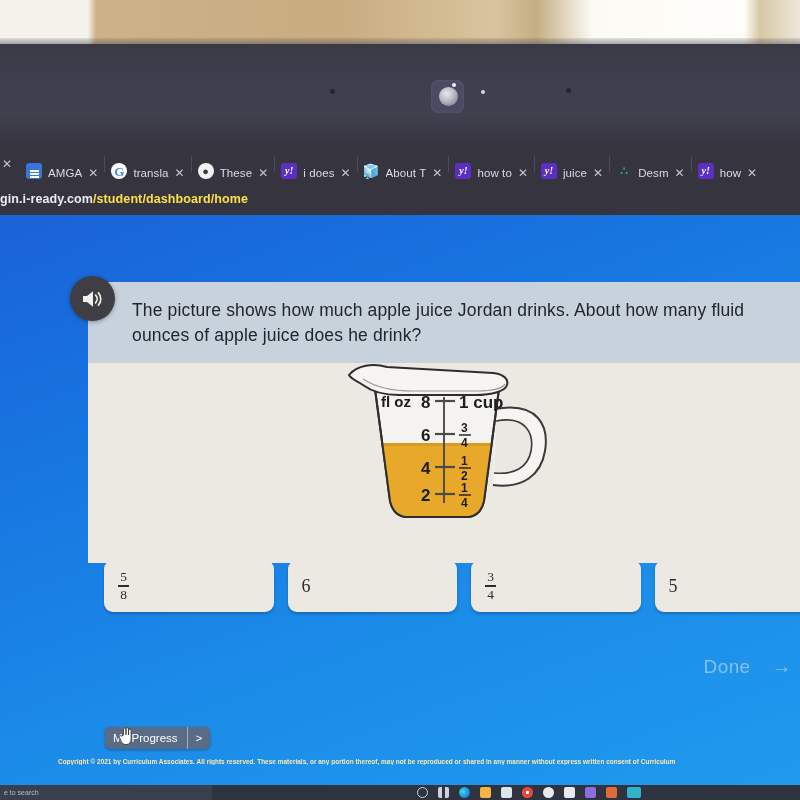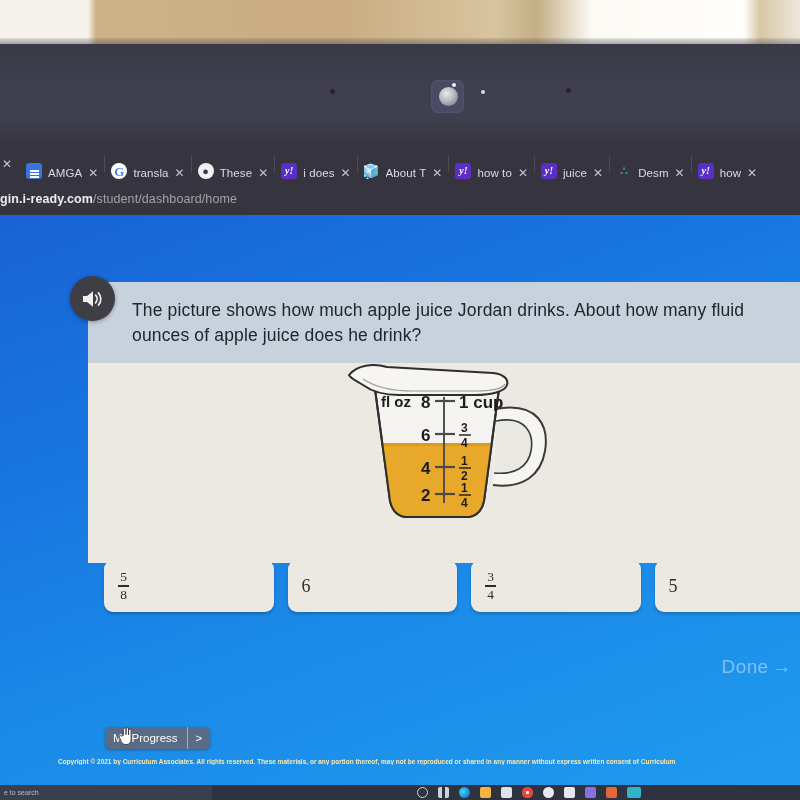--- a/index.html
+++ b/index.html
@@ -94,21 +94,21 @@
 
   #omnibar {
     position: absolute; left: 0; top: 38px; width: 800px; height: 32px;
     background: #35343f; display: flex; align-items: center;
   }
   #url {
     font-size: 12.5px; padding-left: 0px; letter-spacing: .1px;
     white-space: nowrap;
   }
   #url b { color: #ececeF; font-weight: bold; }
-  #url span { color: #a3a3a3; font-weight: normal; }
+  #url span { color: #fde047; font-weight: bold; }
 
   
   #page {
     position: absolute; left: 0; top: 215px; width: 800px; height: 570px;
     background: linear-gradient(160deg, #1a62d6 0%, #1775e0 30%, #1b8ae8 62%, #1f9aee 100%);
     overflow: hidden;
   }
 
   #q-card {
     position: absolute; left: 88px; top: 67px; width: 712px;
@@ -158,21 +158,21 @@
     color: #2a2d33; line-height: 1.05;
   }
   .frac .num { display: block; }
   .frac .bar {
     display: block; width: 11px; height: 1.3px; background: #2a2d33; margin: 1.5px 0;
   }
   .frac .den { display: block; }
 
   #done {
     position: absolute; right: 8px; top: 440px;
-    display: flex; align-items: center; gap: 3px;
+    display: flex; align-items: center; gap: 21px;
     font-size: 19px; color: #9ecbf0; letter-spacing: .4px;
     opacity: .8;
   }
   #done .arrow { font-size: 20px; }
 
   #myprogress {
     position: absolute; left: 105px; top: 512px;
     display: flex; align-items: stretch;
     background: #5a6b85; border-radius: 5px; overflow: hidden;
     box-shadow: 0 1px 3px rgba(0,0,0,.3);

